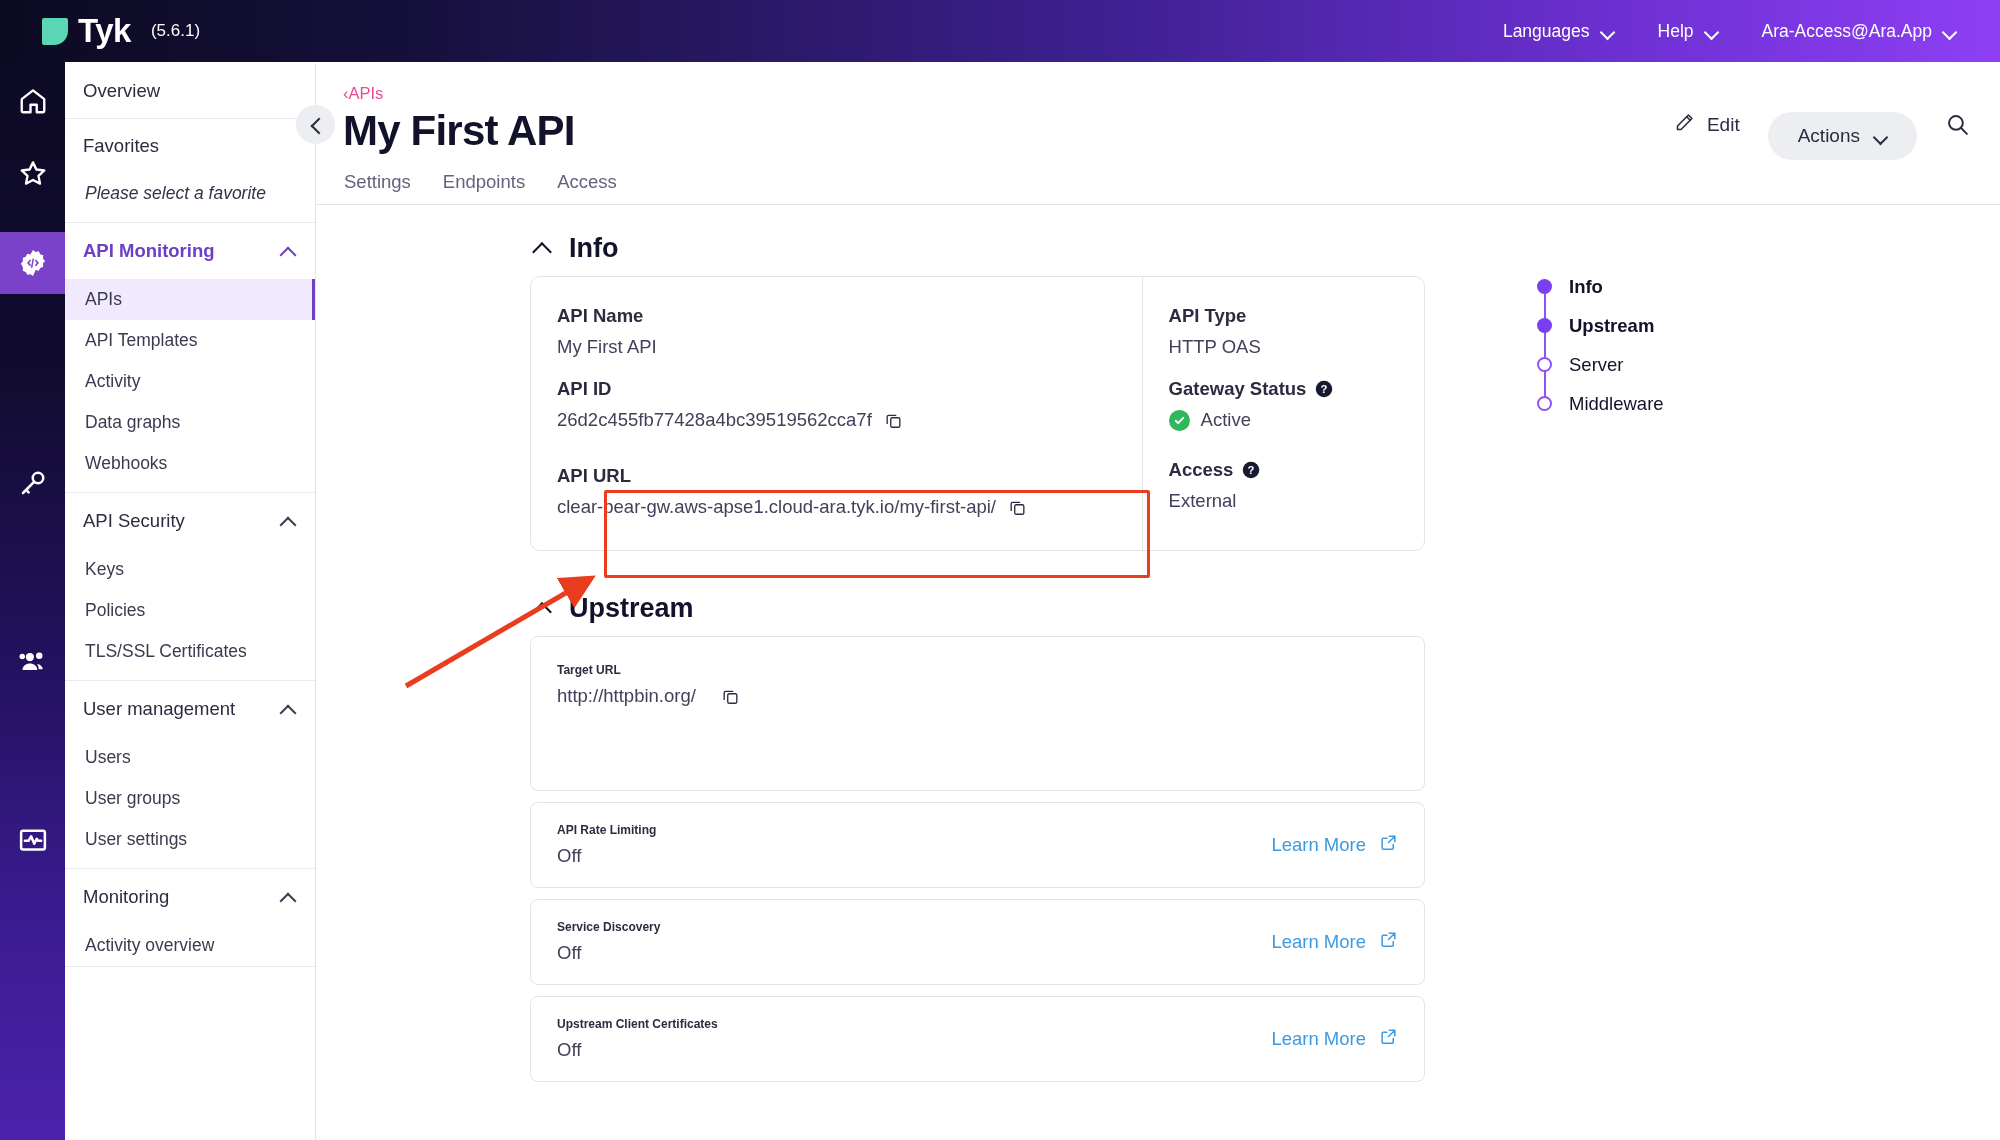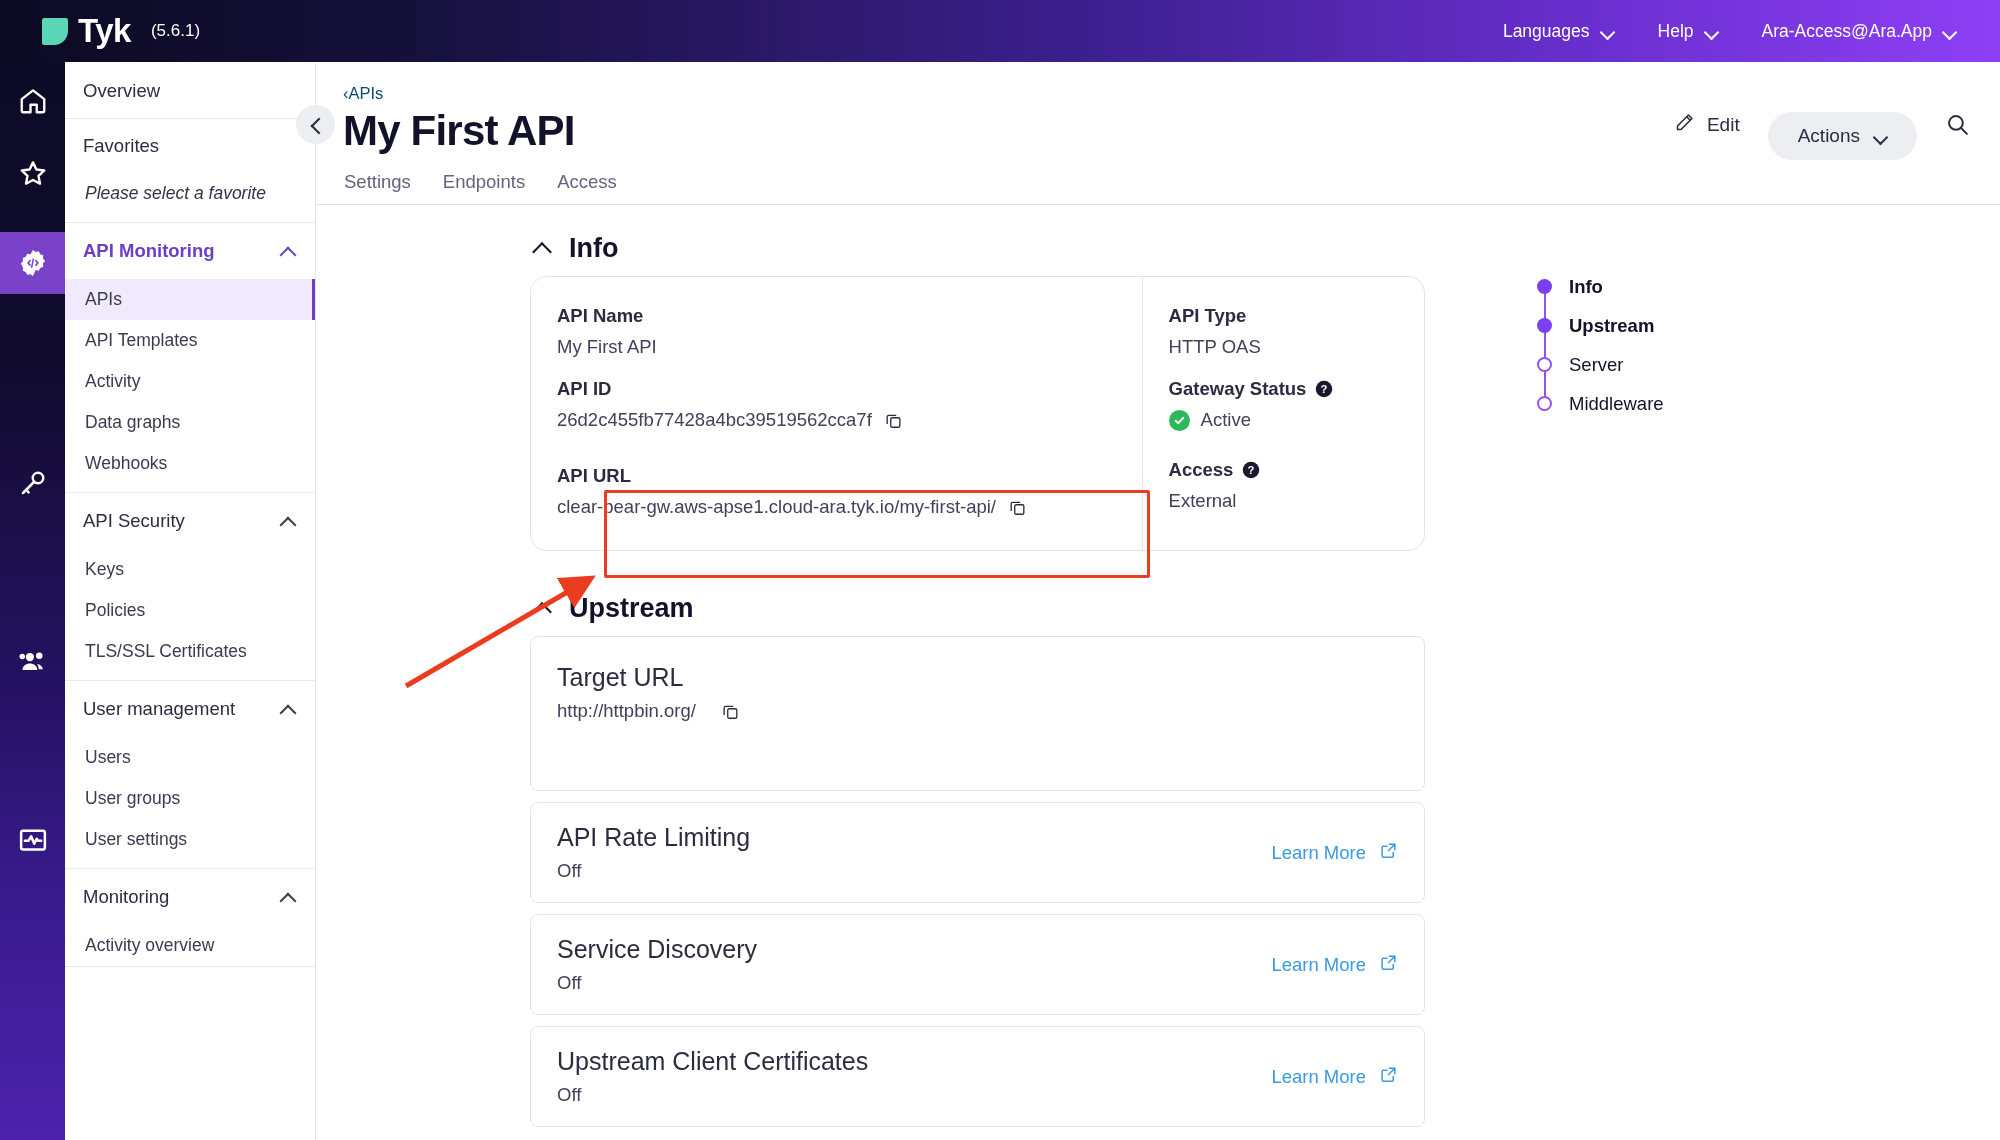--- a/index.html
+++ b/index.html
@@ -97,21 +97,21 @@
   .chev-l { width: 12px; height: 12px; position: relative; }
   .chev-l::before {
     content: ""; position: absolute; left: 3px; top: 1px;
     width: 10px; height: 10px; border-left: 2.2px solid #2b2c40; border-bottom: 2.2px solid #2b2c40;
     transform: rotate(45deg);
   }
 
   
   .main { position: absolute; left: 316px; top: 62px; width: 1684px; height: 1078px; background:#fff; }
   .page-head { position: relative; padding: 22px 0 0 27px; }
-  .breadcrumb { font-size: 16.5px; color: #0c4a6e; cursor: pointer; }
+  .breadcrumb { font-size: 16.5px; color: #ec4899; cursor: pointer; }
   .page-title { font-size: 42px; font-weight: 700; color: #12122a; margin-top: 4px; letter-spacing: -0.8px; }
   .head-actions {
     position: absolute; right: 30px; top: 50px; display: flex; align-items: flex-start; gap: 28px;
   }
   .edit-btn { display: flex; align-items: center; gap: 12px; font-size: 19px; color: #2b2c40; cursor: pointer; }
   .actions-btn {
     background: #eceef2; border-radius: 26px; padding: 13px 30px;
     display: flex; align-items: center; gap: 14px; font-size: 19px; color: #2b2c40; cursor: pointer;
   }
   .search-btn { cursor: pointer; display: flex; align-items: center; }
@@ -124,21 +124,21 @@
 
   .content-wrap { position: relative; padding-top: 28px; }
 
   .sect-head { display: flex; align-items: center; gap: 18px; margin-left: 218px; margin-bottom: 12px; }
   .sect-head .chev-u { margin-left: 0; width: 17px; height: 11px; color: #12122a; }
   .sect-head .chev-u::before { width: 12px; height: 12px; border-width: 2.4px; }
   .sect-title { font-size: 27px; font-weight: 700; color: #12122a; }
 
   .card {
     margin-left: 214px; width: 895px; background: #fff;
-    border: 1px solid #e3e4ea; border-radius: 17px;
+    border: 1px solid #e3e4ea; border-radius: 10px;
   }
   .info-card { display: flex; min-height: 243px; }
   .info-col { padding: 28px 0 22px 26px; }
   .info-col.left { width: 612px; }
   .info-col.right { width: 283px; border-left: 1px solid #e3e4ea; }
   .fld { margin-bottom: 20px; }
   .fld:last-child { margin-bottom: 0; }
   .fld-label { font-size: 18.5px; font-weight: 700; color: #2b2c40; display: flex; align-items: center; gap: 9px; }
   .fld-val { font-size: 18.5px; color: #40415a; margin-top: 9px; display: flex; align-items: center; gap: 12px; }
   .copy-ic { cursor: pointer; display: inline-flex; }
@@ -148,21 +148,21 @@
     width: 21px; height: 21px; border-radius: 50%; background: #2eb85c;
     display: inline-flex; align-items: center; justify-content: center;
   }
   .api-url-fld { padding: 14px 0 10px 0; }
 
   .row-card {
     margin-left: 214px; width: 895px; background: #fff; border: 1px solid #e3e4ea;
     border-radius: 8px; margin-top: 11px; padding: 20px 26px; min-height: 76px;
     display: flex; align-items: center; justify-content: space-between;
   }
-  .row-name { font-size: 25px; font-weight: 400; color: #2b2c40; }
+  .row-name { font-size: 12px; font-weight: 700; color: #2b2c40; }
   .row-val { font-size: 18.5px; color: #40415a; margin-top: 8px; }
   .learn {
     display: flex; align-items: center; gap: 13px; color: #3b9ae1; font-size: 18.5px; cursor: pointer;
   }
   .upstream-card { margin-top: 0; min-height: 155px; align-items: flex-start; padding-top: 26px; }
 
   
   .timeline { position: absolute; left: 1215px; top: 62px; width: 240px; }
   .tl-row { display: flex; align-items: center; height: 39px; position: relative; }
   .tl-dot-wrap { width: 26px; display: flex; justify-content: center; }

